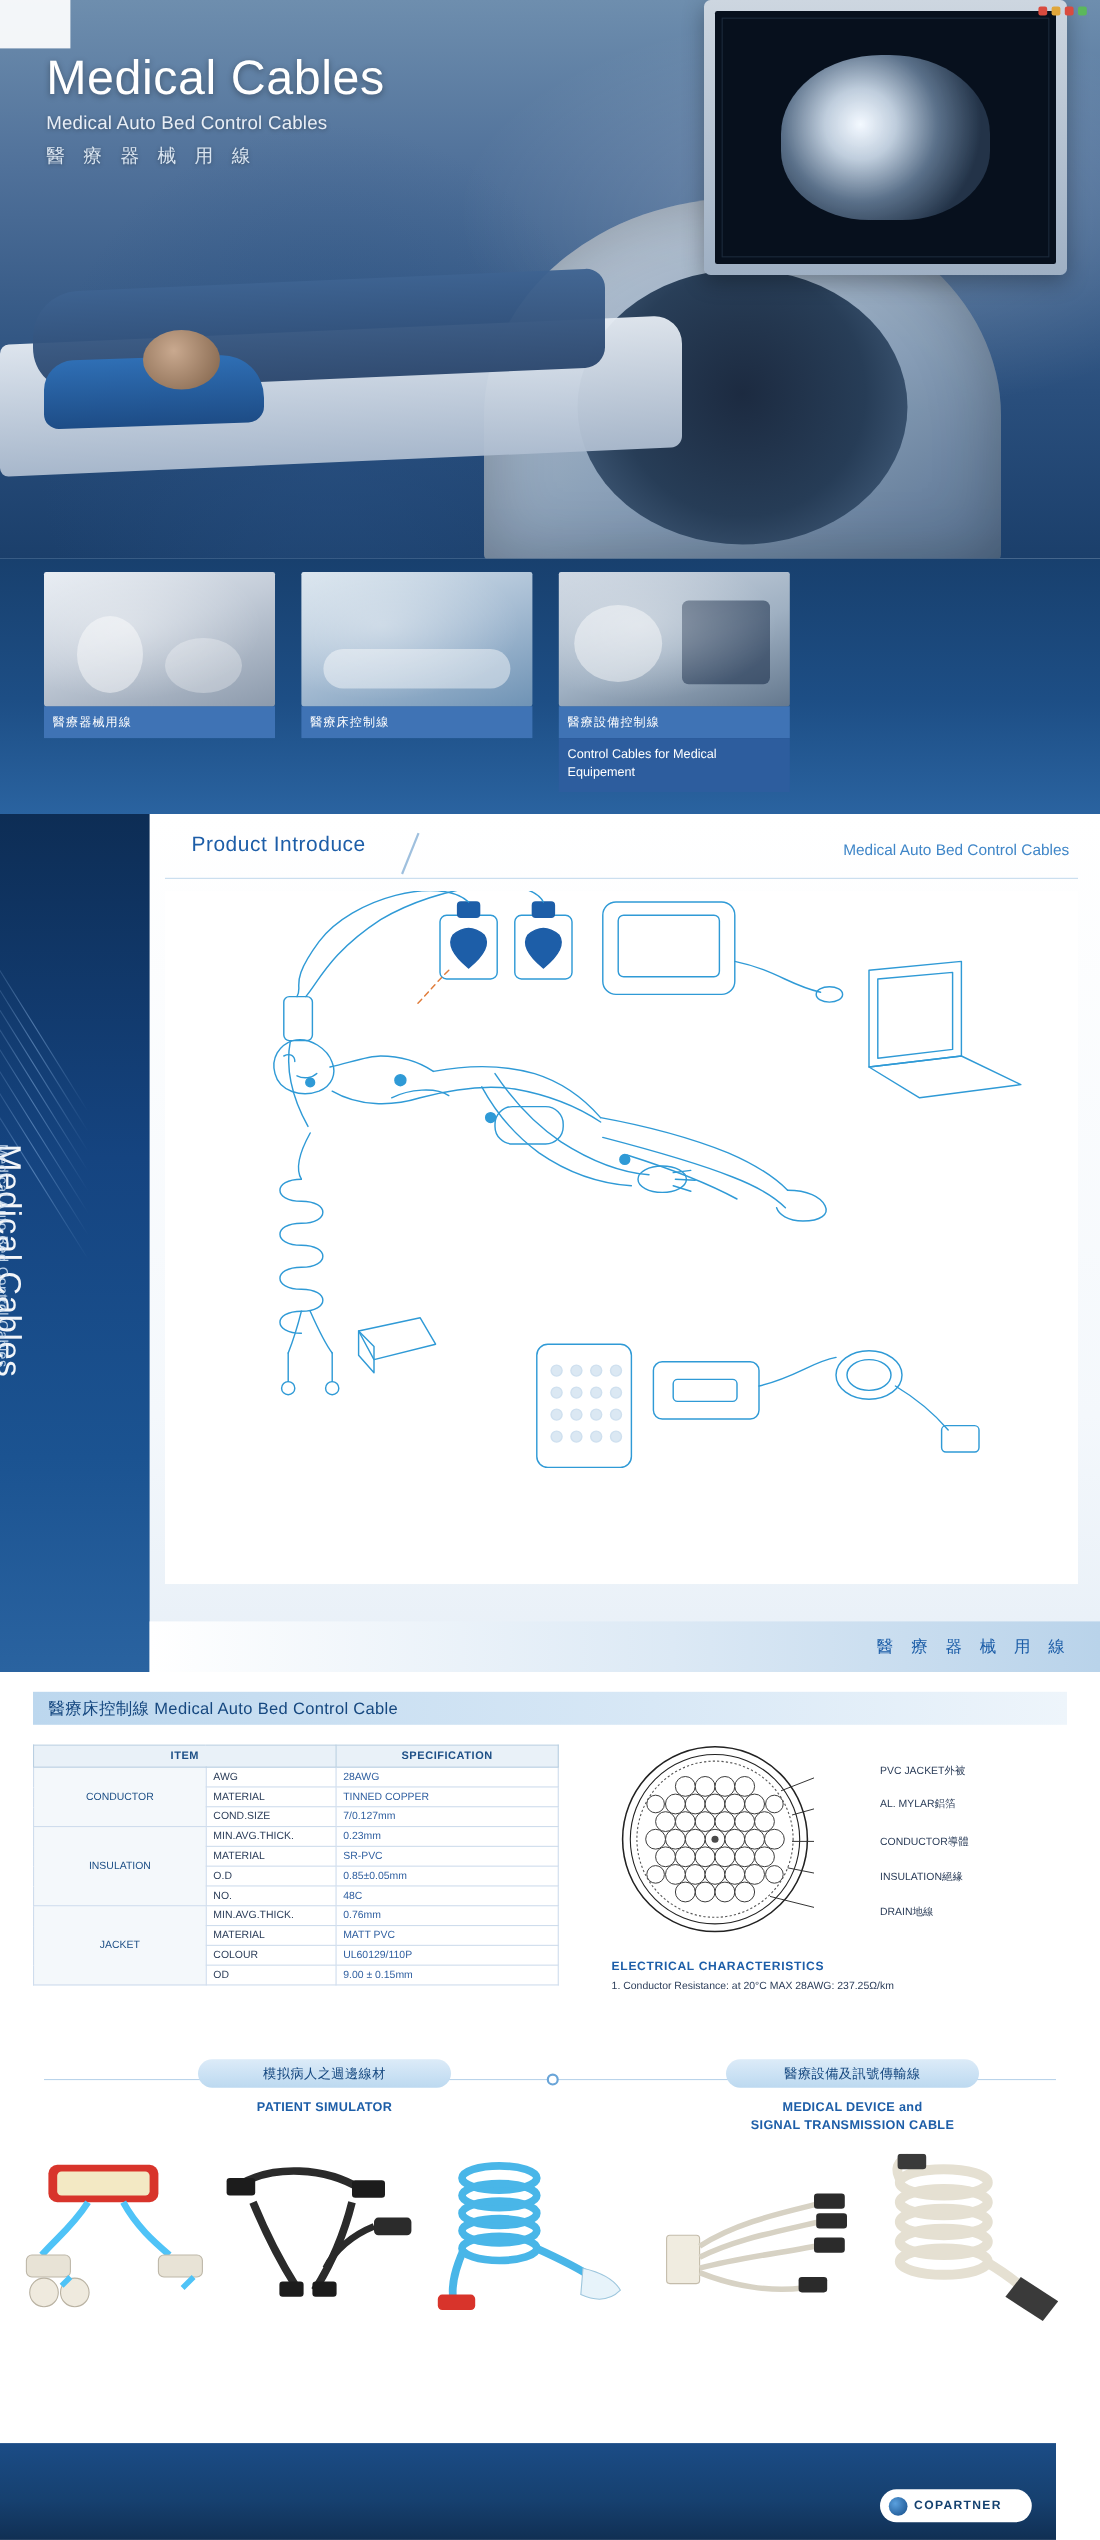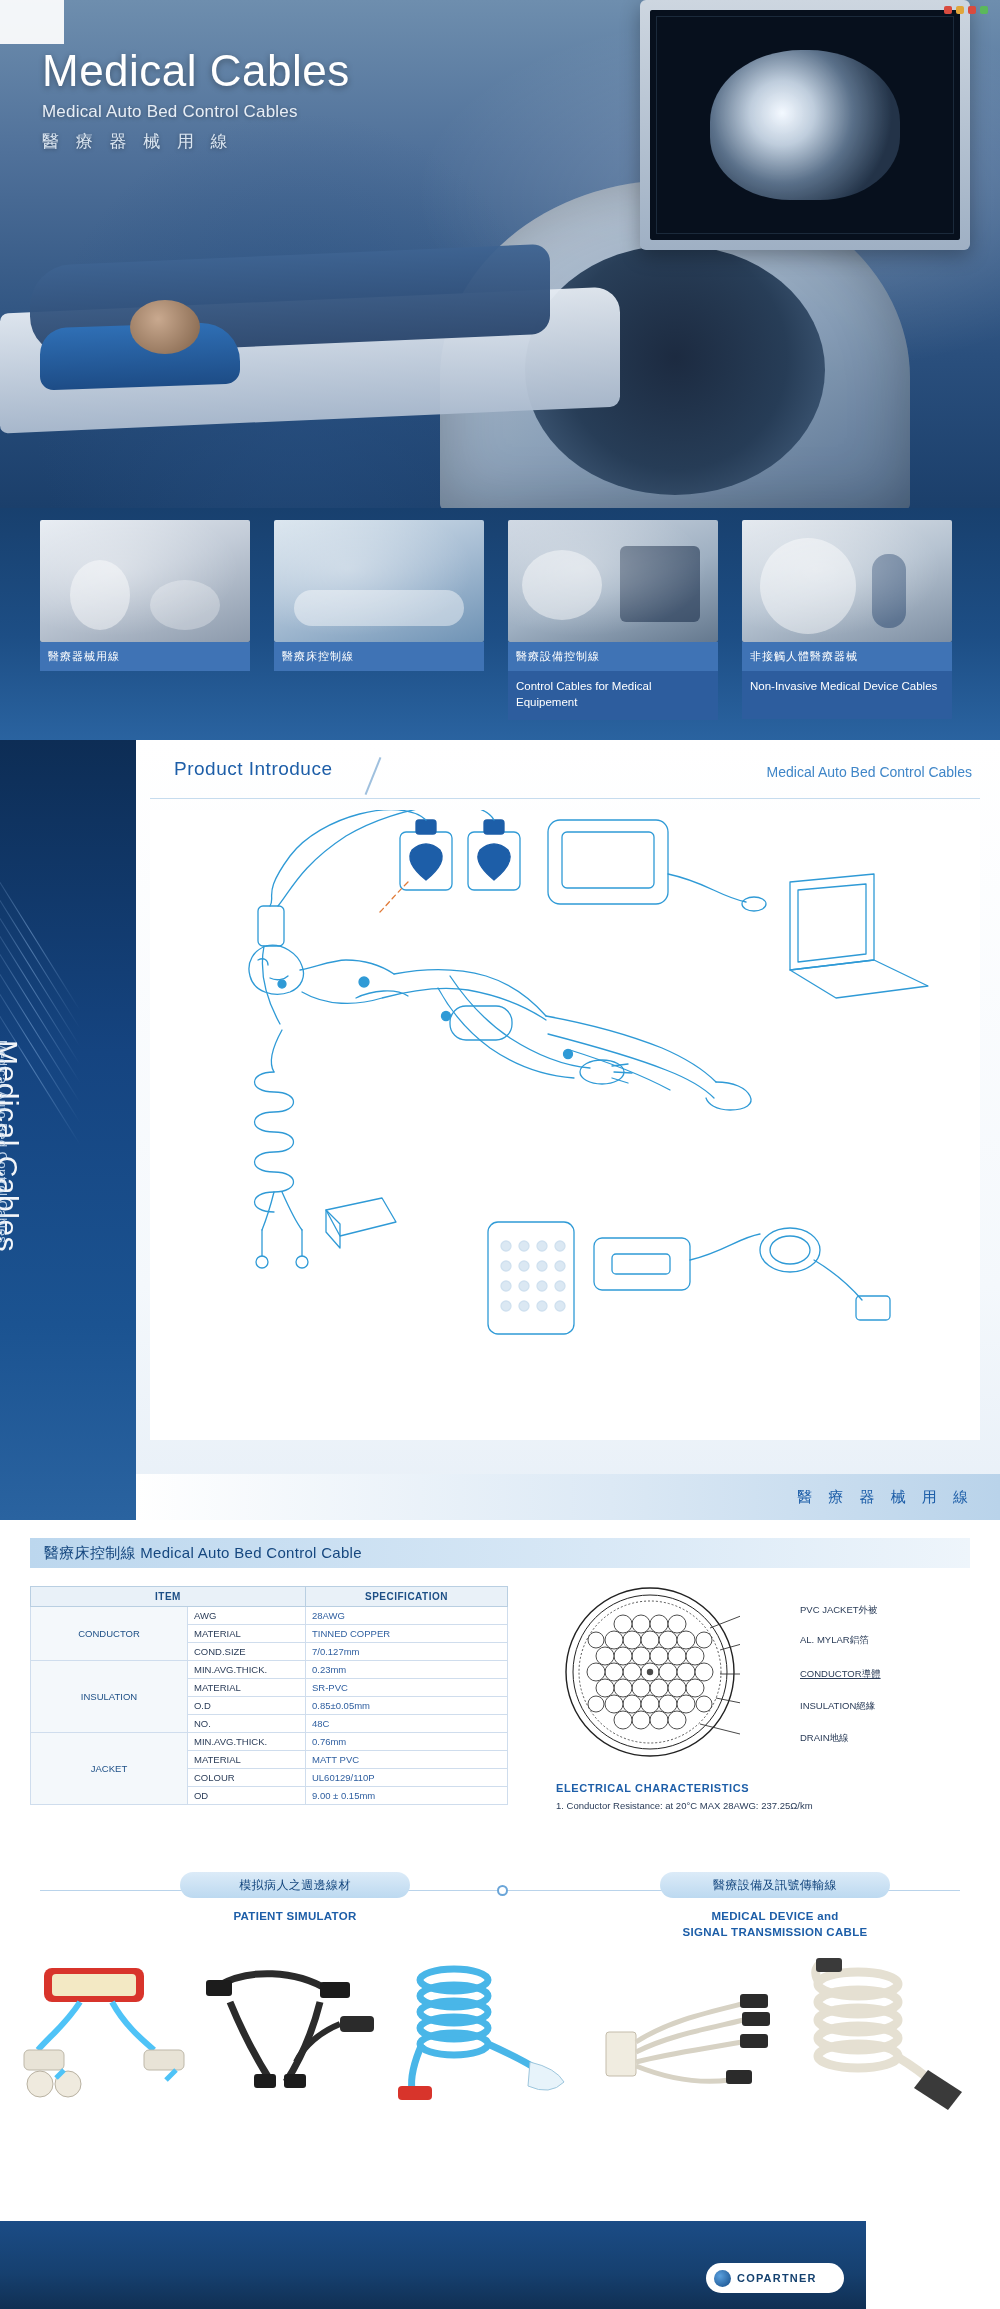--- a/index.html
+++ b/index.html
@@ -244,21 +244,21 @@
     position:absolute; top:58px; text-align:center; color:#1d5ea8;
     font-size:11.5px; font-weight:bold; letter-spacing:.3px; line-height:1.4;
   }
   .app-cap.left { left:180px; width:230px; }
   .app-cap.right { left:650px; width:250px; }
 
   .prod { position:absolute; }
 
   
   .footer {
-    position:absolute; left:0; bottom:0; width:866px; height:88px;
+    position:absolute; left:0; bottom:0; width:960px; height:88px;
     background:linear-gradient(180deg,#1b4c86 0%, #16406f 60%, #102f53 100%);
   }
   .footer-logo {
     position:absolute; right:22px; bottom:16px; width:138px; height:30px;
     background:#ffffff; border-radius:15px; display:flex; align-items:center;
     padding-left:8px; gap:6px;
   }
   .logo-mark {
     width:17px; height:17px; border-radius:50%;
     background:radial-gradient(circle at 35% 35%, #5aa0de, #134a86);
@@ -320,28 +320,20 @@
 
     <div class="cat">
       <div class="cat-img c">
         <span class="blob" style="left:14px; top:30px; width:80px; height:70px;"></span>
         <span class="blob" style="left:112px; top:26px; width:80px; height:76px; border-radius:6px; background:rgba(20,40,70,.55)"></span>
       </div>
       <div class="cat-cn">醫療設備控制線</div>
       <div class="cat-en">Control Cables for Medical Equipement</div>
     </div>
 
-    <div class="cat">
-      <div class="cat-img d">
-        <span class="blob" style="left:18px; top:18px; width:96px; height:96px;"></span>
-        <span class="blob" style="left:130px; top:34px; width:34px; height:74px; border-radius:16px; background:rgba(40,70,110,.5)"></span>
-      </div>
-      <div class="cat-cn">非接觸人體醫療器械</div>
-      <div class="cat-en">Non-Invasive Medical Device Cables</div>
-    </div>
 
   </div>
 
   <div class="intro-wrap">
 
     <div class="left-rail">
       <div class="rail-lines">
         <i style="top:0px;   transform:rotate(58deg)"></i>
         <i style="top:18px;  transform:rotate(58deg)"></i>
         <i style="top:36px;  transform:rotate(58deg)"></i>
@@ -588,21 +580,21 @@
           <path d="M160 92 L196 92"></path>
           <path d="M156 116 L196 124"></path>
           <path d="M140 142 L196 156"></path>
         </g>
       </svg>
     </div>
 
     <div class="lead-labels">
       <div style="left:100px; top:22px;">PVC JACKET外被</div>
       <div style="left:100px; top:52px;">AL. MYLAR鋁箔</div>
-      <div style="left:100px; top:86px;text-decoration:underline;">CONDUCTOR導體</div>
+      <div style="left:100px; top:86px;">CONDUCTOR導體</div>
       <div style="left:100px; top:118px;">INSULATION絕緣</div>
       <div style="left:100px; top:150px;">DRAIN地線</div>
     </div>
 
     <div class="elec">
       <h4>ELECTRICAL  CHARACTERISTICS</h4>
       <p>1. Conductor Resistance:  at 20°C MAX 28AWG: 237.25Ω/km</p>
     </div>
   </div>
 

